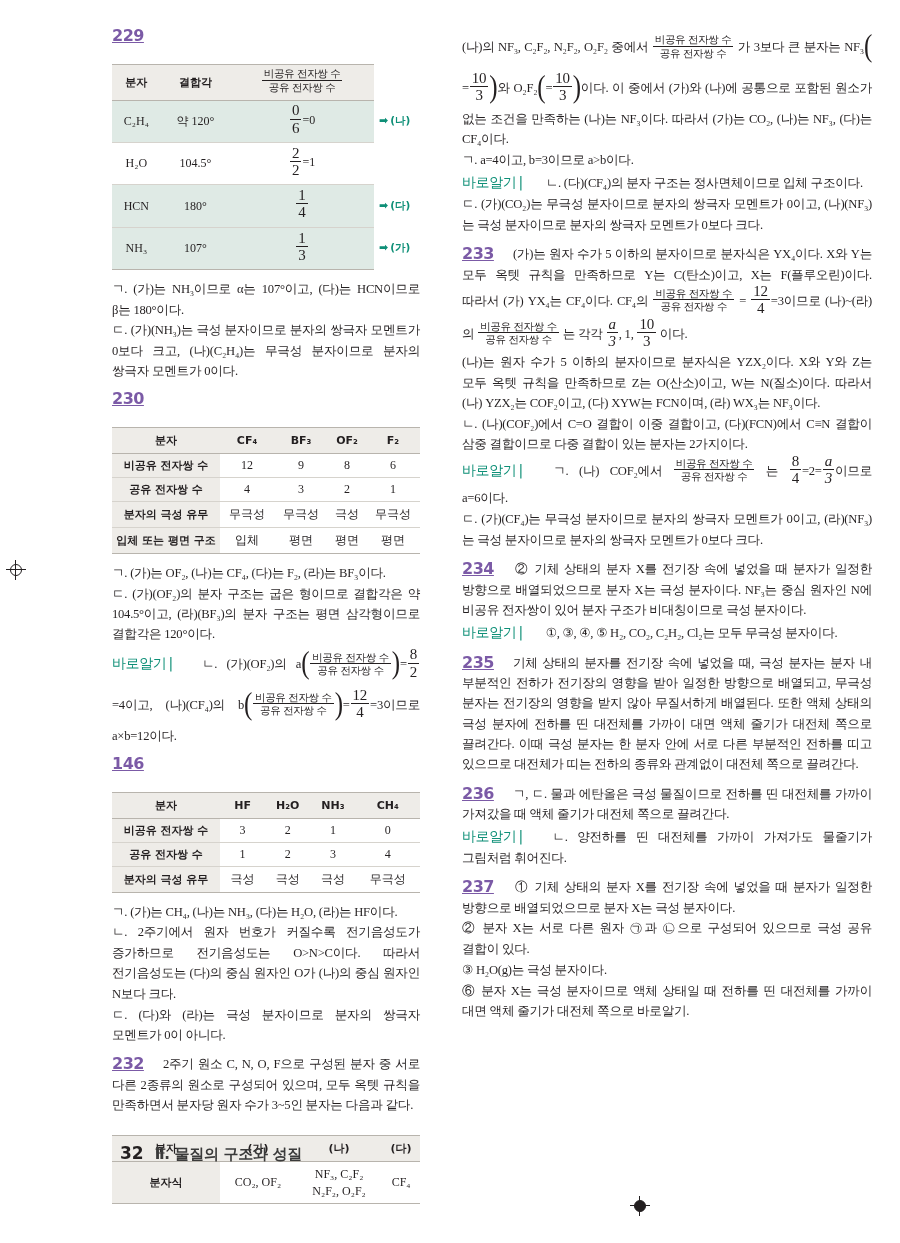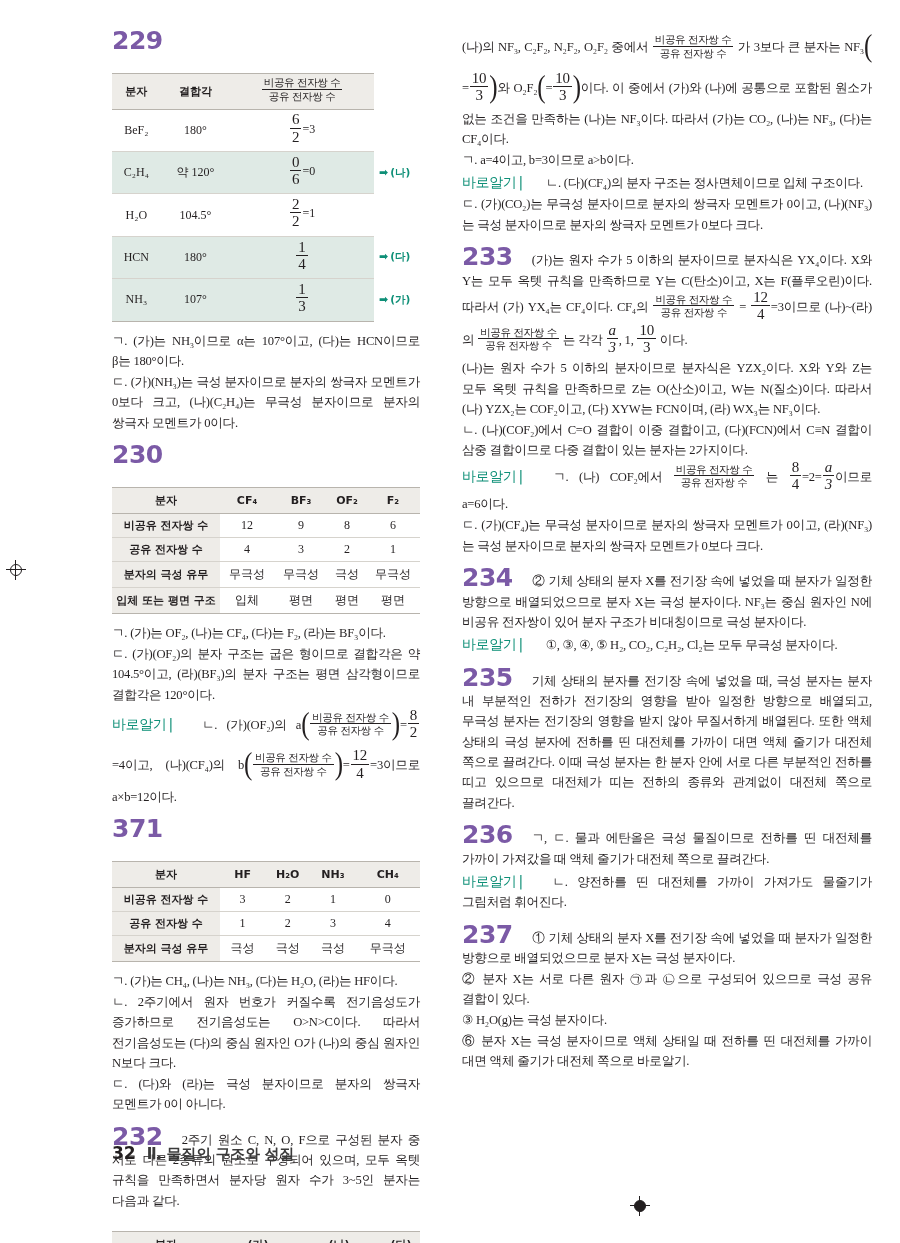--- a/index.html
+++ b/index.html
@@ -36,23 +36,24 @@
   }
   .col { width:450px; padding:28px 0 0 0; }
   .col-left { padding-left:112px; padding-right:30px; }
   .col-right { padding-left:12px; padding-right:28px; }
 
   
   .qnum {
     color:#7b5aa6;
     font-family:"DejaVu Sans", sans-serif;
     font-weight:bold;
-    font-size:25px;
+    font-size:16px;
     letter-spacing:-0.5px;
     line-height:1;
+    text-decoration:underline;
   }
   .q-block { margin-bottom:6px; }
   .q-inline {
     margin-top:14px;
     margin-bottom:2px;
     text-indent:0;
   }
   .q-inline .qnum { margin-right:19px; vertical-align:-1px; }
 
   
@@ -156,21 +157,21 @@
     font-family:"DejaVu Sans", sans-serif;
     font-weight:normal;
     font-size:14px;
     letter-spacing:-0.4px;
     margin-right:20px;
   }
   .baro .bar { color:#0e8f77; margin-left:2px; }
 
   
   .footer {
-    position:absolute; left:112px; top:1143px;
+    position:absolute; left:120px; top:1143px;
     display:flex; align-items:baseline; gap:11px;
   }
   .folio {
     font-family:"DejaVu Sans", sans-serif;
     font-weight:bold; font-size:17px; color:#231f20;
   }
   .chap {
     font-family:"DejaVu Sans", sans-serif;
     font-size:15px; font-weight:bold; color:#3a3a3a;
     letter-spacing:-0.3px;
@@ -217,31 +218,20 @@
               <th>
                 <span class="frac kf">
                   <span class="num">비공유 전자쌍 수</span>
                   <span class="den">공유 전자쌍 수</span>
                 </span>
               </th>
               <th class="arrowcell"></th>
             </tr>
           </thead>
           <tbody>
-            <tr>
-              <td>BeF₂</td>
-              <td>180°</td>
-              <td>
-                <span class="frac nf">
-                  <span class="num">6</span>
-                  <span class="den">2</span>
-                </span><span>=3</span>
-              </td>
-              <td class="arrowcell"></td>
-            </tr>
             <tr class="shade">
               <td>C₂H₄</td>
               <td>약 120°</td>
               <td>
                 <span class="frac nf">
                   <span class="num">0</span>
                   <span class="den">6</span>
                 </span><span>=0</span>
               </td>
               <td class="arrowcell"><span class="arrowglyph">➡</span><span>(나)</span></td>
@@ -337,21 +327,21 @@
           <p class="t">ㄱ. (가)는 OF₂, (나)는 CF₄, (다)는 F₂, (라)는 BF₃이다.</p>
           <p class="t">ㄷ. (가)(OF₂)의 분자 구조는 굽은 형이므로 결합각은 약 104.5°이고, (라)(BF₃)의 분자 구조는 평면 삼각형이므로 결합각은 120°이다.</p>
           <p class="t">
             <span class="baro"><span>바로알기</span><span class="bar">|</span></span>
             <span>ㄴ. (가)(OF₂)의 a</span><span class="paren-l">(</span><span class="frac kf"><span class="num">비공유 전자쌍 수</span><span class="den">공유 전자쌍 수</span></span><span class="paren-r">)</span><span>=</span><span class="frac nf"><span class="num">8</span><span class="den">2</span></span><span>=4이고, (나)(CF₄)의 b</span><span class="paren-l">(</span><span class="frac kf"><span class="num">비공유 전자쌍 수</span><span class="den">공유 전자쌍 수</span></span><span class="paren-r">)</span><span>=</span><span class="frac nf"><span class="num">12</span><span class="den">4</span></span><span>=3이므로 a×b=12이다.</span>
           </p>
         </div>
       </div>
 
       <div class="q-block">
-        <div class="qnum">371</div>
+        <div class="qnum">146</div>
 
         <table class="tbl tbl-231">
           <thead>
             <tr>
               <th>분자</th>
               <th>HF</th>
               <th>H₂O</th>
               <th>NH₃</th>
               <th>CH₄</th>
             </tr>
@@ -397,26 +387,20 @@
           <thead>
             <tr>
               <th>분자</th>
               <th>(가)</th>
               <th>(나)</th>
               <th>(다)</th>
             </tr>
           </thead>
           <tbody>
             <tr>
-              <td class="rowhead">분자당 원자 수</td>
-              <td>3</td>
-              <td>4</td>
-              <td>5</td>
-            </tr>
-            <tr>
               <td class="rowhead">분자식</td>
               <td>CO₂, OF₂</td>
               <td style="white-space:pre-line;line-height:1.35">NF₃, C₂F₂
 N₂F₂, O₂F₂</td>
               <td>CF₄</td>
             </tr>
           </tbody>
         </table>
 
       </div>

